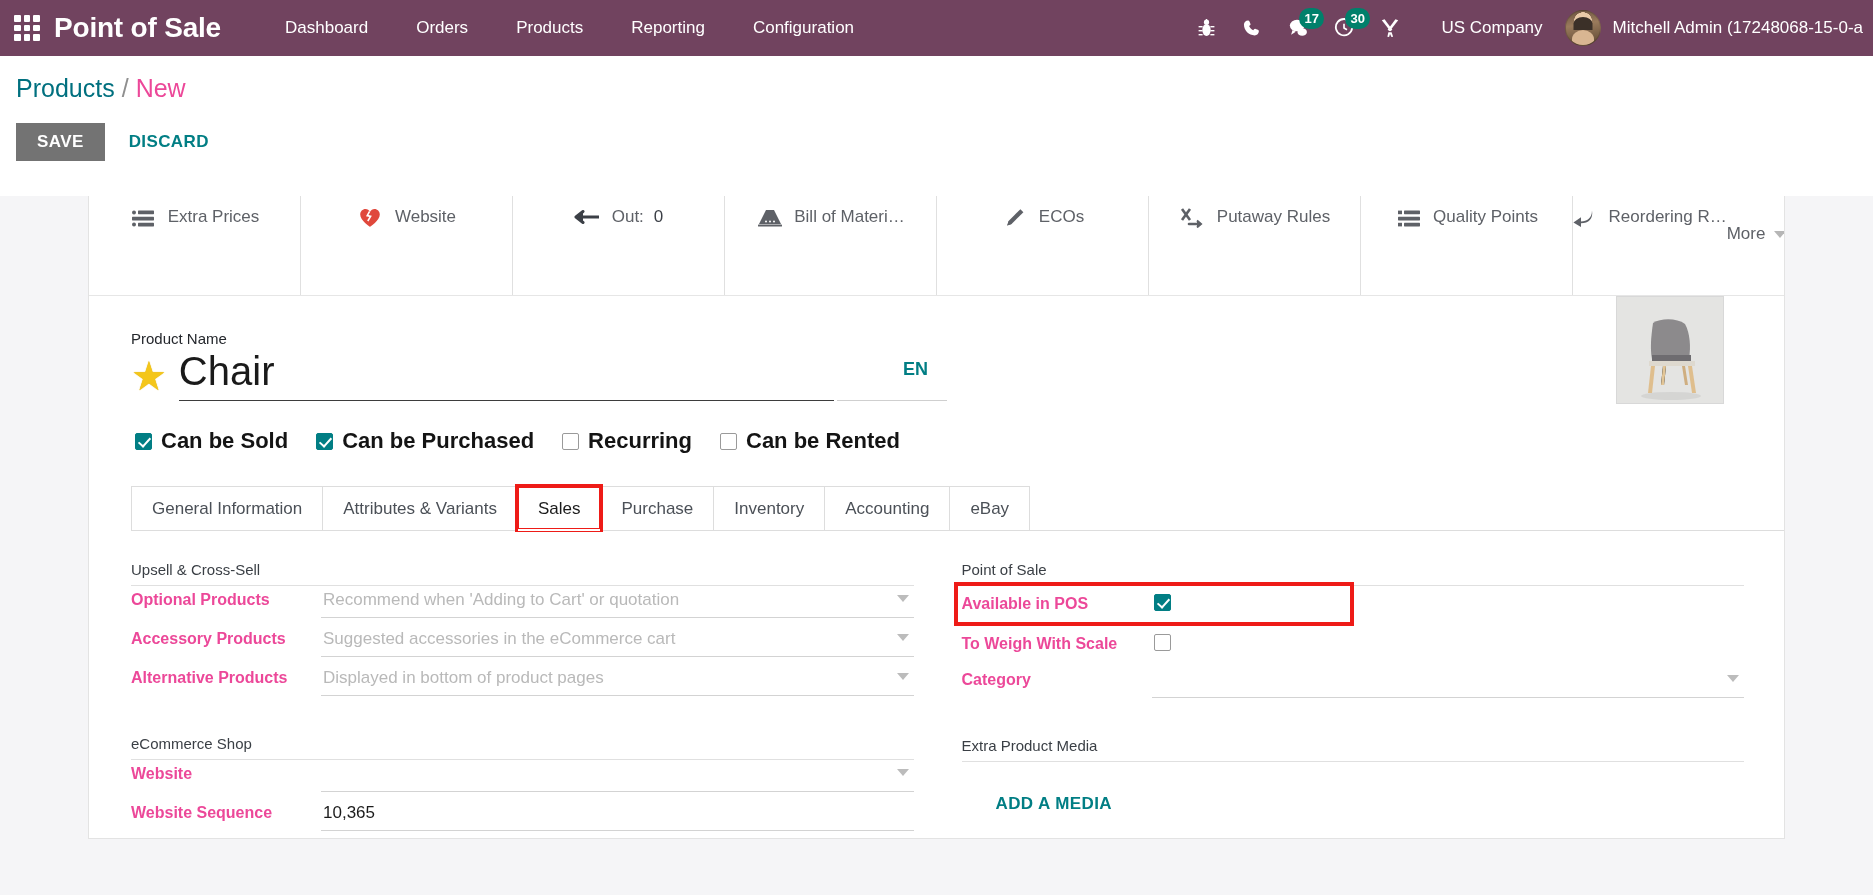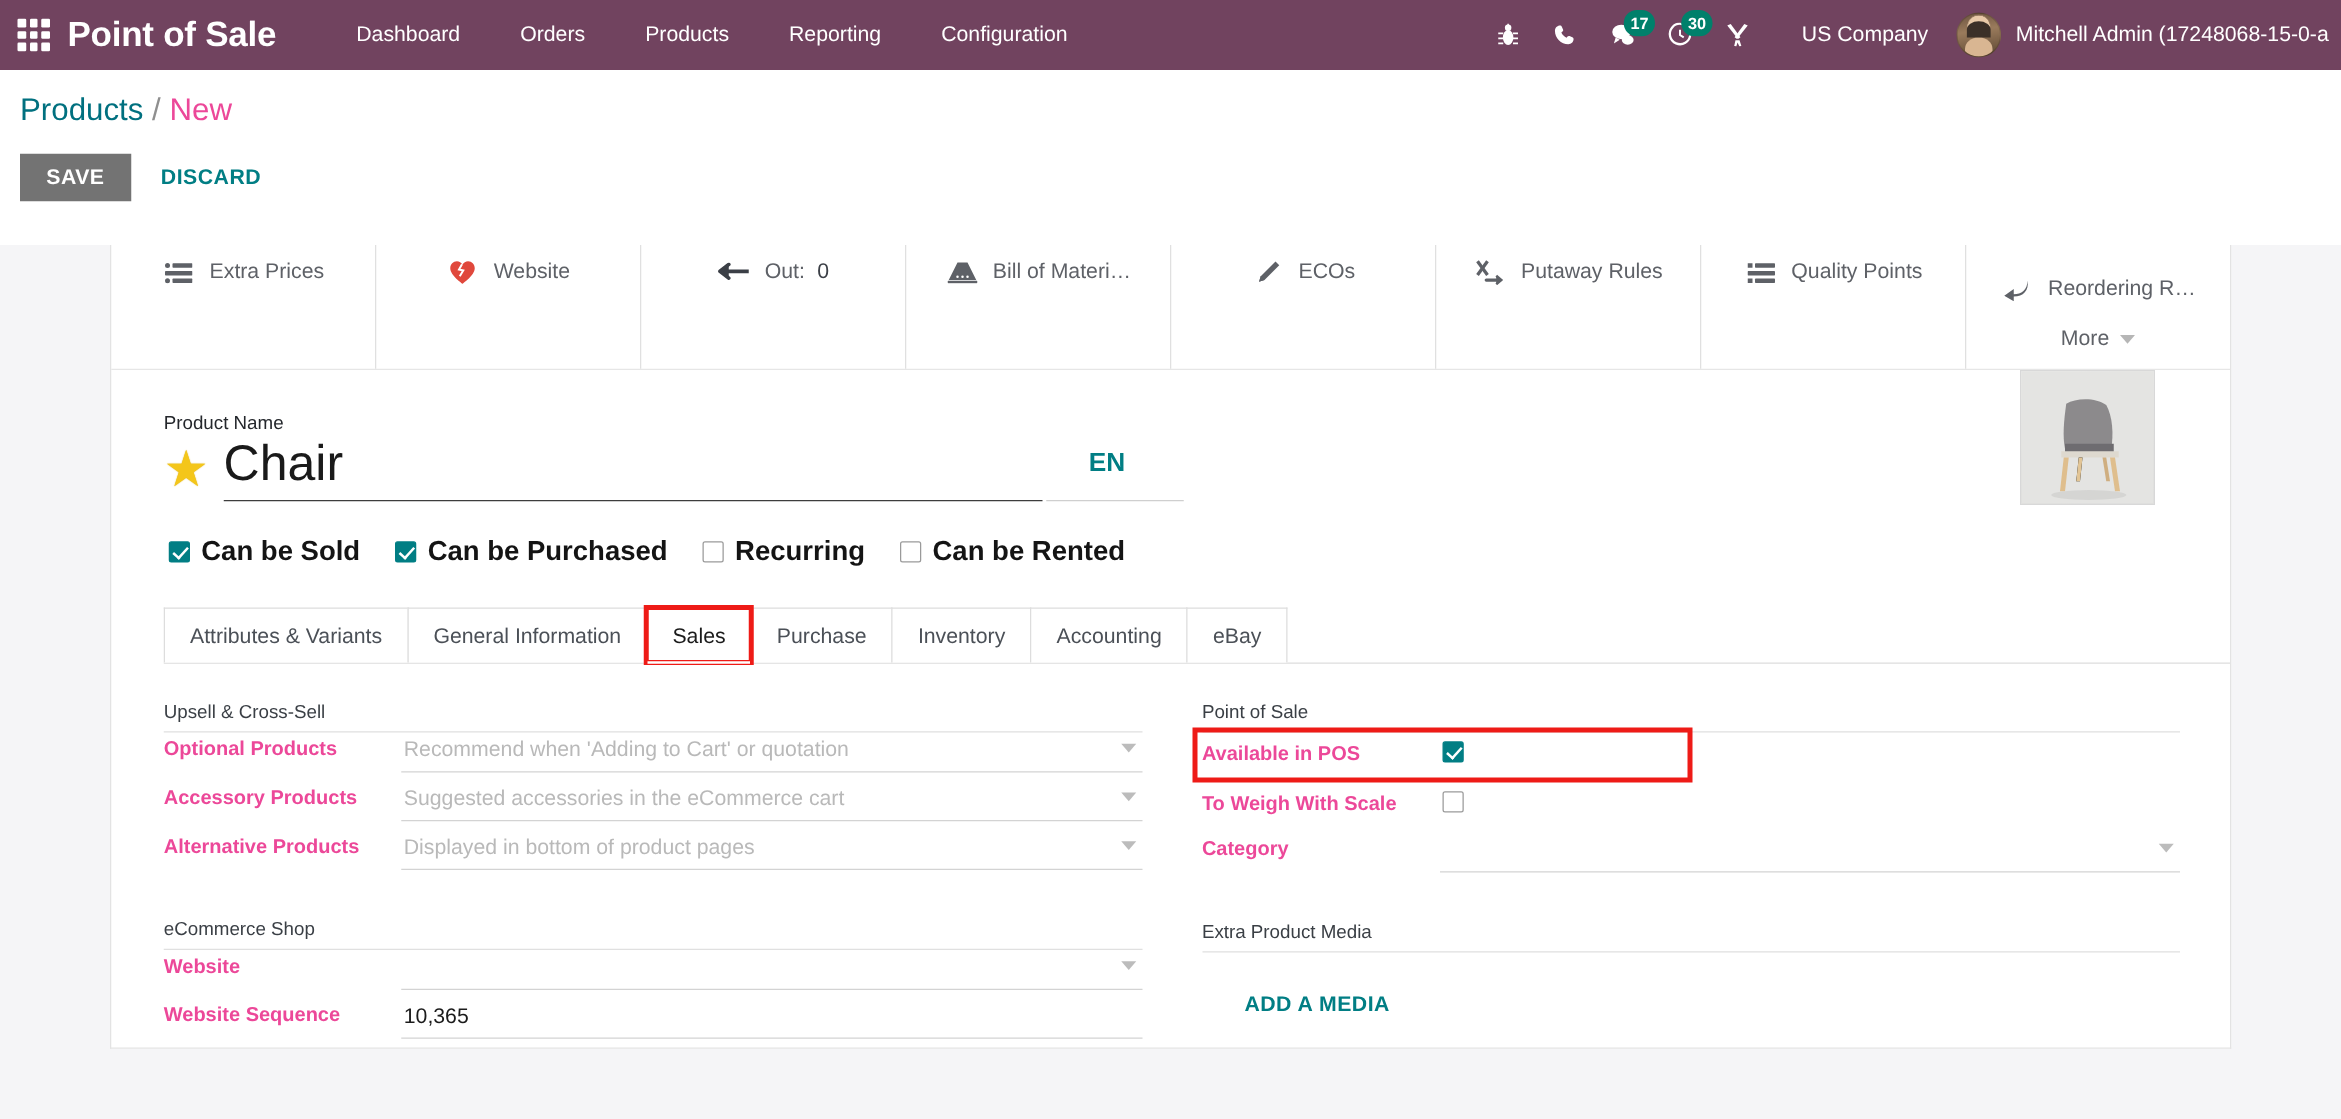--- a/index.html
+++ b/index.html
@@ -213,22 +213,22 @@
   .smart-btn .sb-ico {
     width: 27px; height: 22px;
     display: flex; align-items: center; justify-content: center;
     flex: none;
     margin-top: 1px;
   }
   .smart-btn .sb-txt { line-height: 22px; }
   .sb-count { color: #3b3f46; margin-left: 10px; }
 
   .smart-btn.has-more {
-    flex-direction: column;
-    align-items: center;
+    flex-direction: row;
+    align-items: flex-start;
     gap: 0;
     padding-top: 10px;
   }
   .sb-top { display: flex; align-items: flex-start; gap: 11px; }
   .more-link {
     margin-top: 18px;
     color: #5e6167;
     font-size: 17px;
     display: flex;
     align-items: center;
@@ -276,24 +276,24 @@
     border: none;
     border-bottom: 1px solid #3d3d3d;
     outline: none;
     background: transparent;
     padding: 0 0 6px 0;
     width: 655px;
     font-family: "Liberation Sans", sans-serif;
   }
   .lang-tag {
     position: absolute;
-    left: 740px;
+    left: 772px;
     top: 10px;
     color: #017e84;
-    font-size: 21px;
+    font-size: 18px;
     font-weight: bold;
     cursor: pointer;
   }
   .name-underline-tail {
     position: absolute;
     left: 706px;
     bottom: 0px;
     width: 110px;
     height: 1px;
     background: #cfcfcf;
@@ -699,22 +699,22 @@
         <path d="M75 69 L79 96 L75 96 L71 69 Z" fill="#dfbe8d"></path>
         <path d="M46 69 L44 88 L47 88 L49 69 Z" fill="#e2c característico"></path>
         <path d="M46 69 L44 88 L47 88 L49 69 Z" fill="#e2c596"></path>
         <path d="M68 69 L71 88 L68 88 L65 69 Z" fill="#cfae80"></path>
         <ellipse cx="54" cy="99" rx="30" ry="4" fill="#cfcfcd" opacity="0.7"></ellipse>
       </svg>
     </div>
   </div>
 
   <div class="tabs">
+    <div class="tab">General Information</div>
     <div class="tab">Attributes &amp; Variants</div>
-    <div class="tab">General Information</div>
     <div class="tab active highlight">Sales</div>
     <div class="tab">Purchase</div>
     <div class="tab">Inventory</div>
     <div class="tab">Accounting</div>
     <div class="tab">eBay</div>
   </div>
 
   <div class="form-body">
 
     <div class="col">

